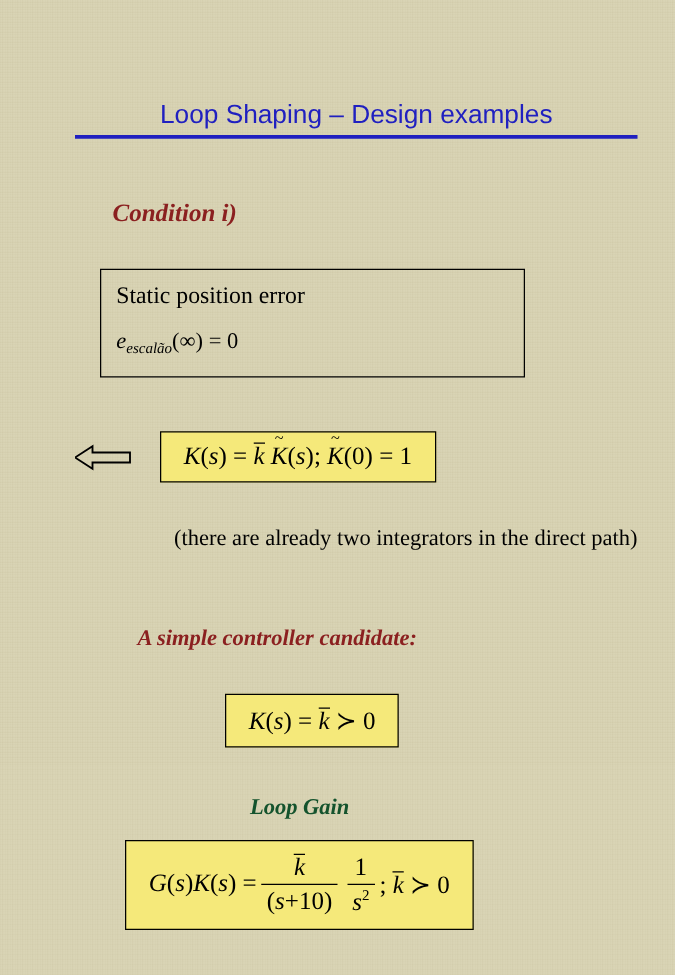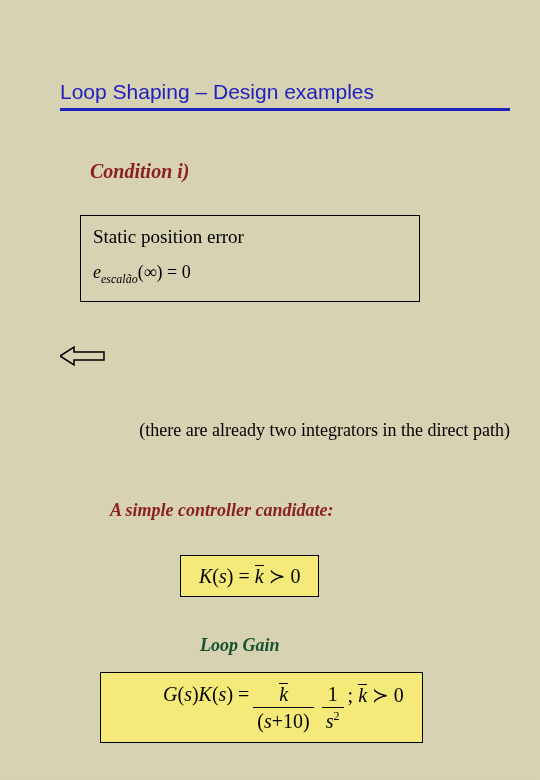--- a/index.html
+++ b/index.html
@@ -17,21 +17,21 @@
     .header {
       position: absolute;
       top: 80px;
       left: 60px;
       right: 30px;
     }
     .header-title {
       color: #2020c0;
       font-size: 21px;
       font-family: Arial, sans-serif;
-      text-align: left;
+      text-align: center;
       padding-bottom: 4px;
     }
     .header-line {
       border-bottom: 3px solid #2020c0;
     }
     .condition-label {
       position: absolute;
       top: 160px;
       left: 90px;
       color: #8b2020;
@@ -179,38 +179,45 @@
     <span class="it">e</span><span class="sub">escalão</span>(∞) = 0
   </div>
 </div>
 
 <div class="arrow-block">
   <span class="arrow-icon">
     <svg width="46" height="22" viewBox="0 0 46 22">
       <polygon points="0,11 14,2 14,7 44,7 44,15 14,15 14,20" fill="none" stroke="#000" stroke-width="1.5"></polygon>
     </svg>
   </span>
+  <span class="yellow-box" title="K(s) = k̄ K̃(s); K̃(0) = 1">
+    <span class="yellow-math">
+      <span class="it">K</span>(<span class="it">s</span>) =
+      <span class="bar-over"><span class="it">k</span></span>&nbsp;<span class="tilde-over"><span class="it">K</span></span>(<span class="it">s</span>);
+      <span class="tilde-over"><span class="it">K</span></span>(0) = 1
+    </span>
+  </span>
 </div>
 
 <div class="note">(there are already two integrators in the direct path)</div>
 
 <div class="candidate-label">A simple controller candidate:</div>
 
 <div class="yellow-box box2" title="K(s) = k̄ ≻ 0">
   <span class="yellow-math">
     <span class="it">K</span>(<span class="it">s</span>) =
     <span class="bar-over"><span class="it">k</span></span>
     <span class="succ">≻</span> 0
   </span>
 </div>
 
 <div class="loop-gain-label">Loop Gain</div>
 
 <div class="yellow-box box3" title="G(s)K(s) = k̄ / ((s+10) s²) ; k̄ ≻ 0">
-  <span class="yellow-math" style="display:inline-flex;margin-left:44px;">
+  <span class="yellow-math" style="display:inline-flex;align-items:center;">
     <span><span class="it">G</span>(<span class="it">s</span>)<span class="it">K</span>(<span class="it">s</span>) =</span>
     <span class="frac">
       <span class="num"><span class="bar-over"><span class="it">k</span></span></span>
       <span class="den">(<span class="it">s</span>+10)</span>
     </span>
     <span class="frac">
       <span class="num">1</span>
       <span class="den"><span class="it">s</span><span class="sup2">2</span></span>
     </span>
     <span>;&nbsp;<span class="bar-over"><span class="it">k</span></span> <span class="succ">≻</span> 0</span>

